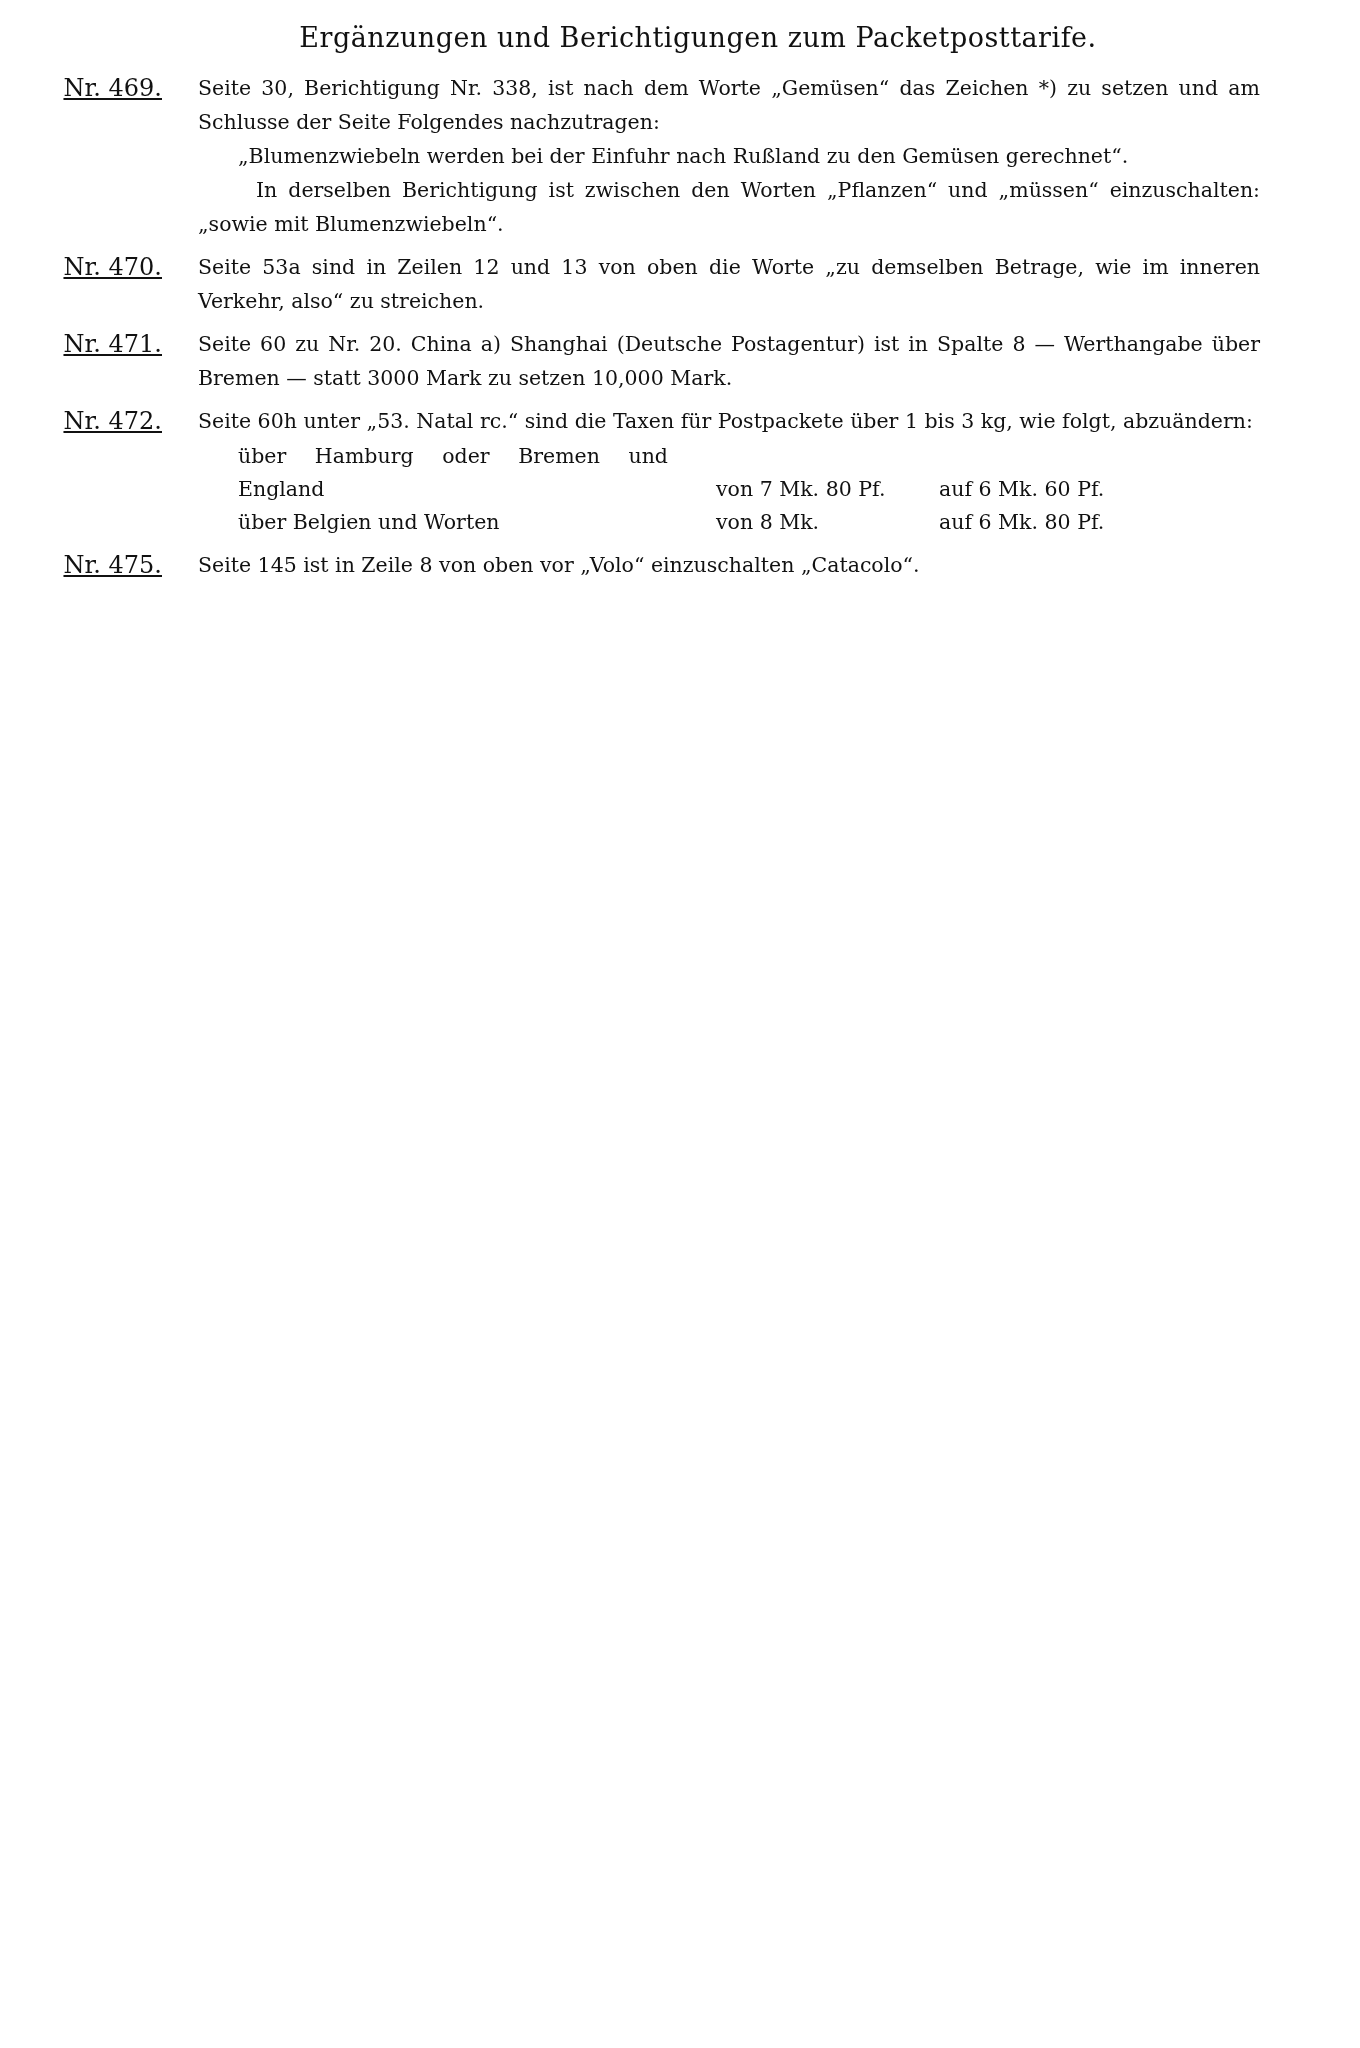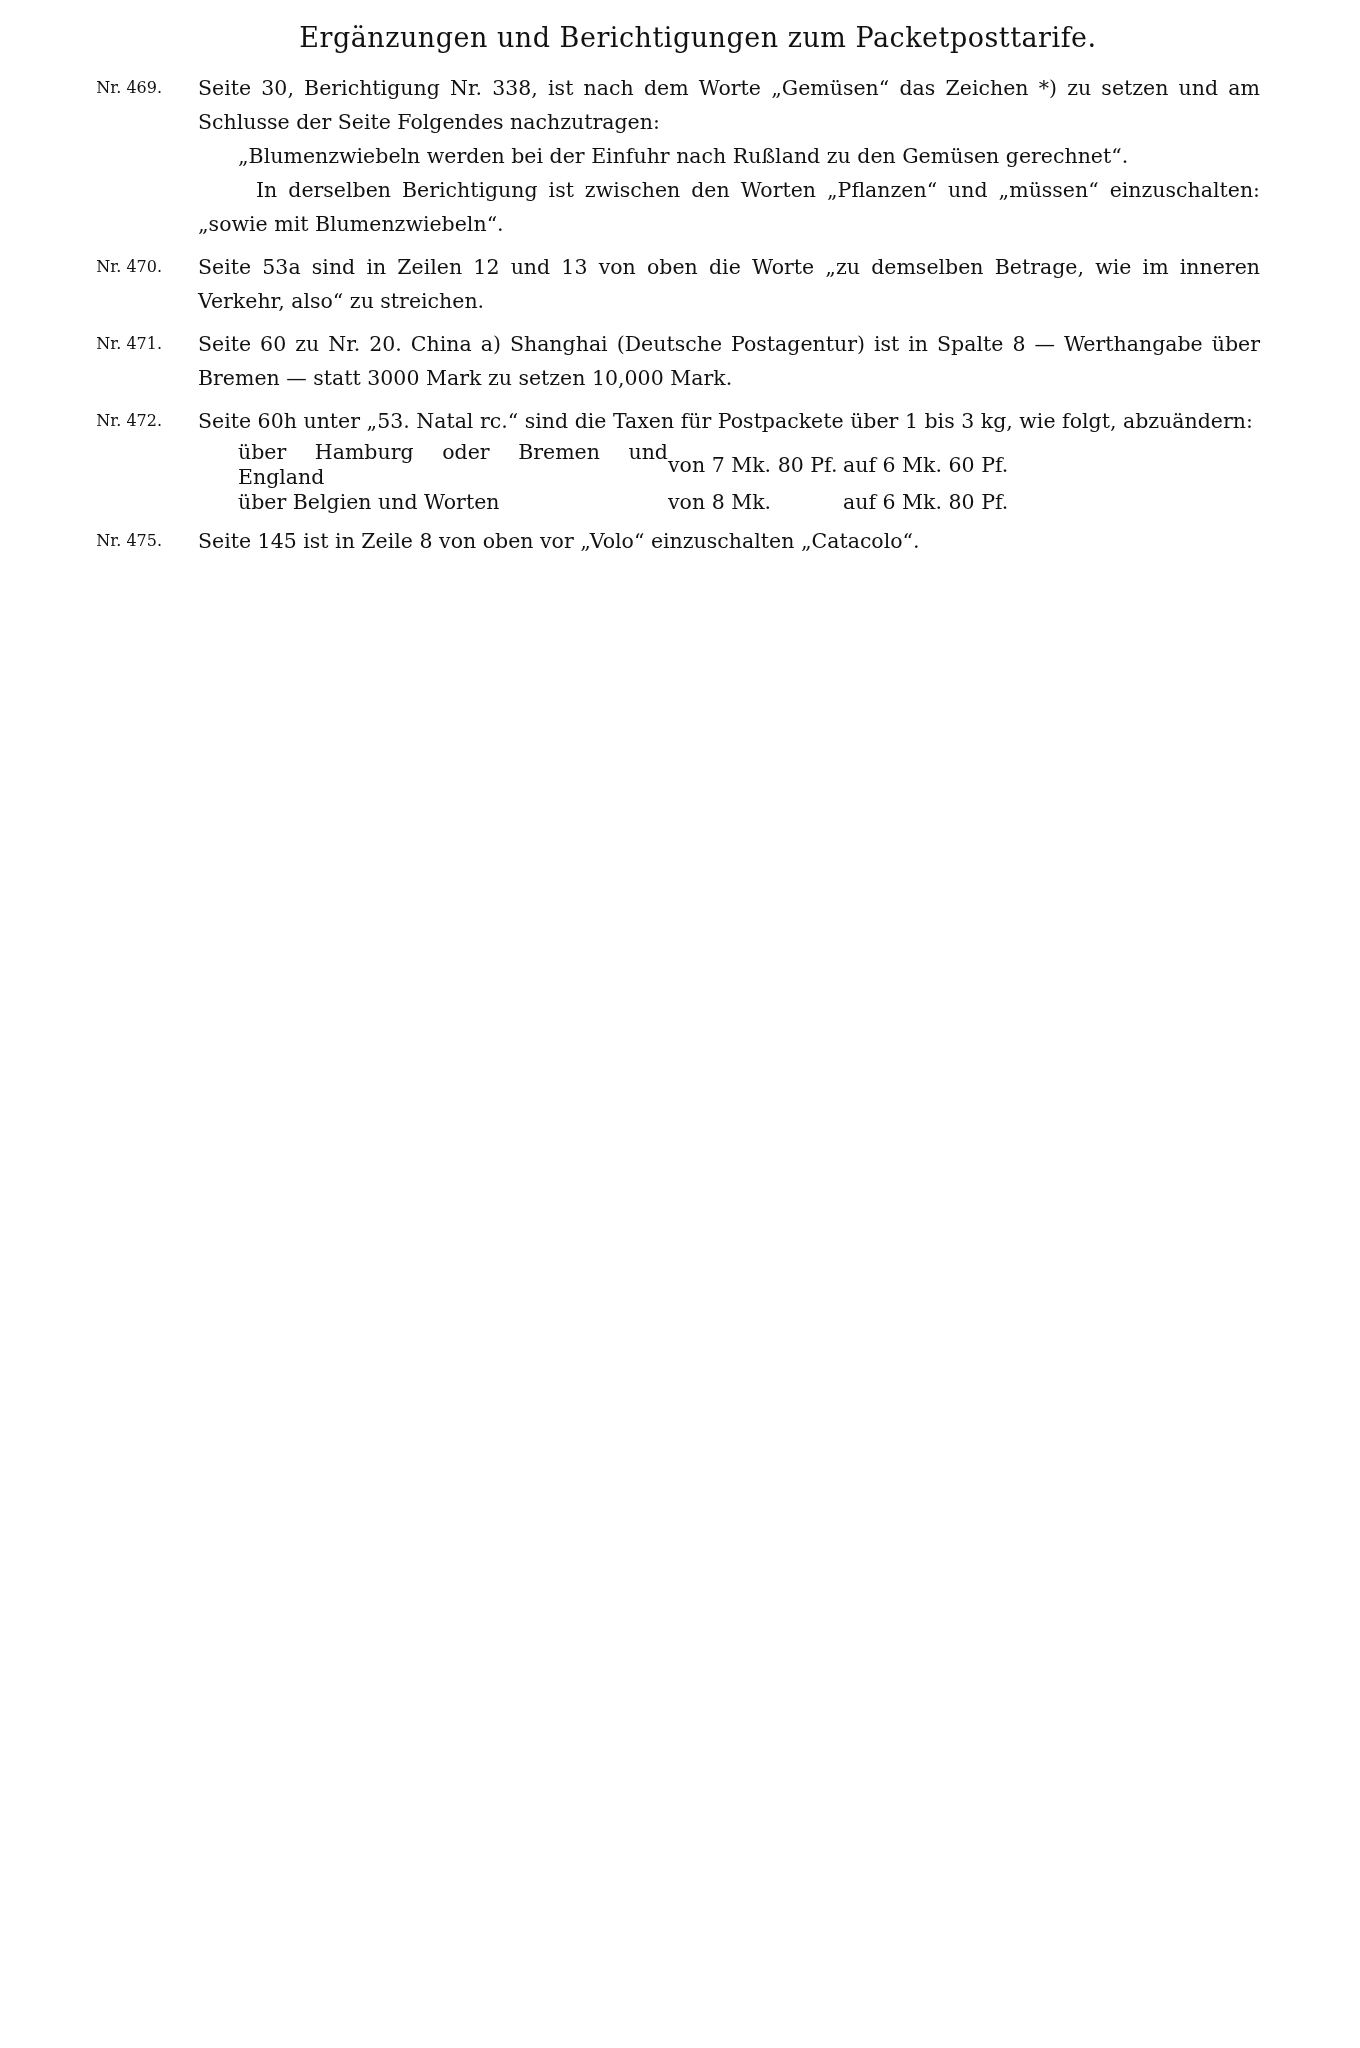--- a/index.html
+++ b/index.html
@@ -39,24 +39,25 @@
   .entry {
     display: flex;
     align-items: flex-start;
     margin-bottom: 9px;
   }
   .entry-label {
     width: 140px;
     flex: 0 0 140px;
     text-align: right;
     padding-right: 18px;
-    font-size: 16px;
+    font-size: 24px;
     line-height: 34px;
     white-space: nowrap;
     box-sizing: border-box;
+    text-decoration: underline;
   }
   .entry-body {
     flex: 1 1 auto;
     font-size: 20.5px;
     line-height: 34px;
     text-align: justify;
   }
   .entry-body .line {
     display: block;
     margin-left: 18px;
@@ -65,22 +66,23 @@
     display: block;
     padding-left: 58px;
   }
   .tariff-table {
     display: block;
     padding-left: 58px;
     margin-top: 2px;
   }
   .tariff-row {
     display: flex;
-    align-items: center;
-    line-height: 25px;
+    align-items: flex-end;
+    line-height: 33px;
+    gap: 48px;
   }
   .tariff-route {
     flex: 0 0 430px;
   }
   .tariff-from {
     flex: 0 0 175px;
   }
   .tariff-to {
     flex: 0 0 auto;
   }

